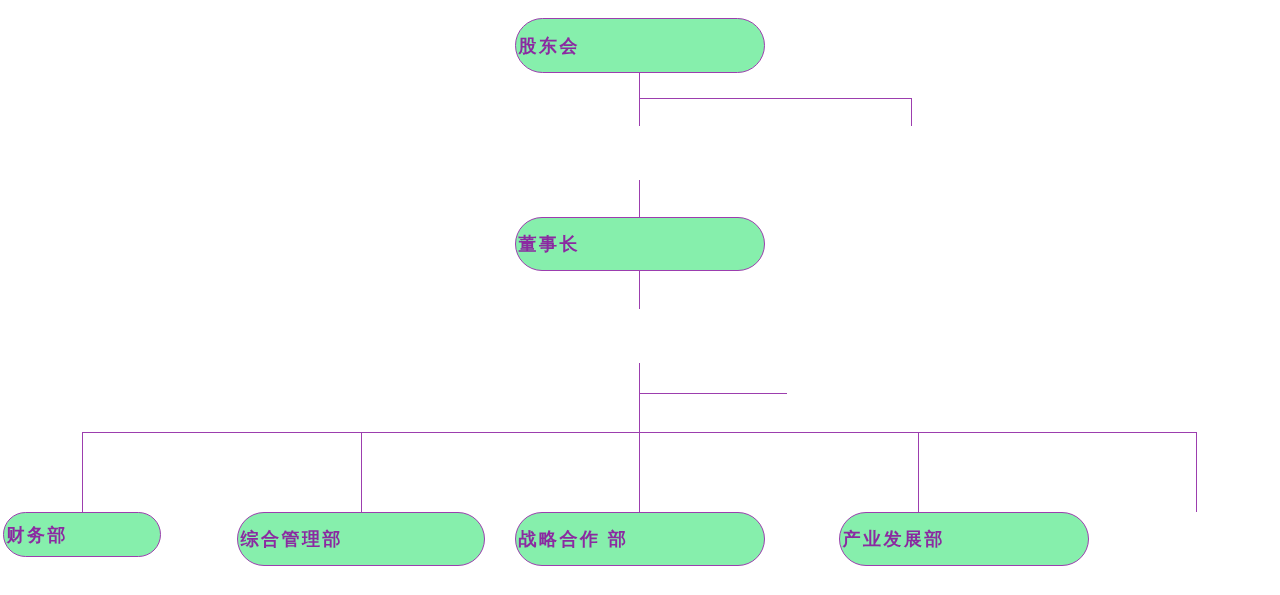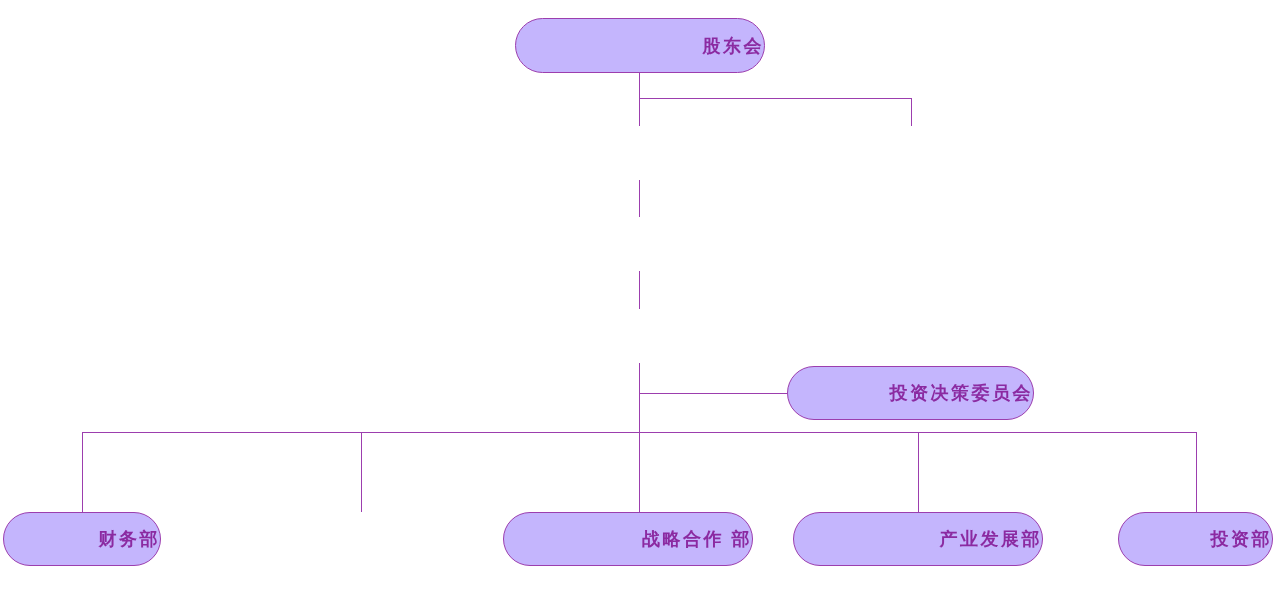--- a/index.html
+++ b/index.html
@@ -5,22 +5,22 @@
   html,body{margin:0;padding:0;background:#ffffff;}
   body{
     width:1280px;height:595px;position:relative;overflow:hidden;
     font-family:"Liberation Sans","DejaVu Sans",sans-serif;
   }
   .canvas{position:absolute;left:0;top:0;width:1280px;height:595px;}
   .node{
     position:absolute;
     border:1px solid var(--line,#9c3eae);
     border-radius:28px;
-    background:#c4b5fd;
-    display:flex;align-items:center;justify-content:flex-end;
+    background:#86efac;
+    display:flex;align-items:center;justify-content:flex-start;
     box-sizing:border-box;
   }
   .node span{
     color:var(--text,#8b2aa1);
     font-size:18px;font-weight:bold;
     letter-spacing:2.5px;text-indent:2.5px;
     white-space:pre;
   }
   .line{position:absolute;background:var(--line,#9c3eae);}
   .line.v{width:1px;}
@@ -44,36 +44,36 @@
   <div class="line v" style="left:639px;top:432px;height:80px"></div>
   <div class="line v" style="left:918px;top:432px;height:80px"></div>
   <div class="line v" style="left:1196px;top:432px;height:80px"></div>
 
   <div class="node" style="left:515px;top:18px;width:250px;height:55px">
     <span>股东会</span>
   </div>
 
 
 
+  <div class="node" style="left:515px;top:217px;width:250px;height:54px">
+    <span>董事长</span>
+  </div>
 
 
-  <div class="node" style="left:787px;top:366px;width:247px;height:54px">
-    <span>投资决策委员会</span>
-  </div>
 
-  <div class="node" style="left:3px;top:512px;width:158px;height:54px">
+  <div class="node" style="left:3px;top:512px;width:158px;height:45px">
     <span>财务部</span>
   </div>
 
+  <div class="node" style="left:237px;top:512px;width:248px;height:54px">
+    <span>综合管理部</span>
+  </div>
 
-  <div class="node" style="left:503px;top:512px;width:250px;height:54px">
+  <div class="node" style="left:515px;top:512px;width:250px;height:54px">
     <span>战略合作 部</span>
   </div>
 
-  <div class="node" style="left:793px;top:512px;width:250px;height:54px">
+  <div class="node" style="left:839px;top:512px;width:250px;height:54px">
     <span>产业发展部</span>
   </div>
 
-  <div class="node" style="left:1118px;top:512px;width:155px;height:54px">
-    <span>投资部</span>
-  </div>
 
 </div>
 
 </body></html>

